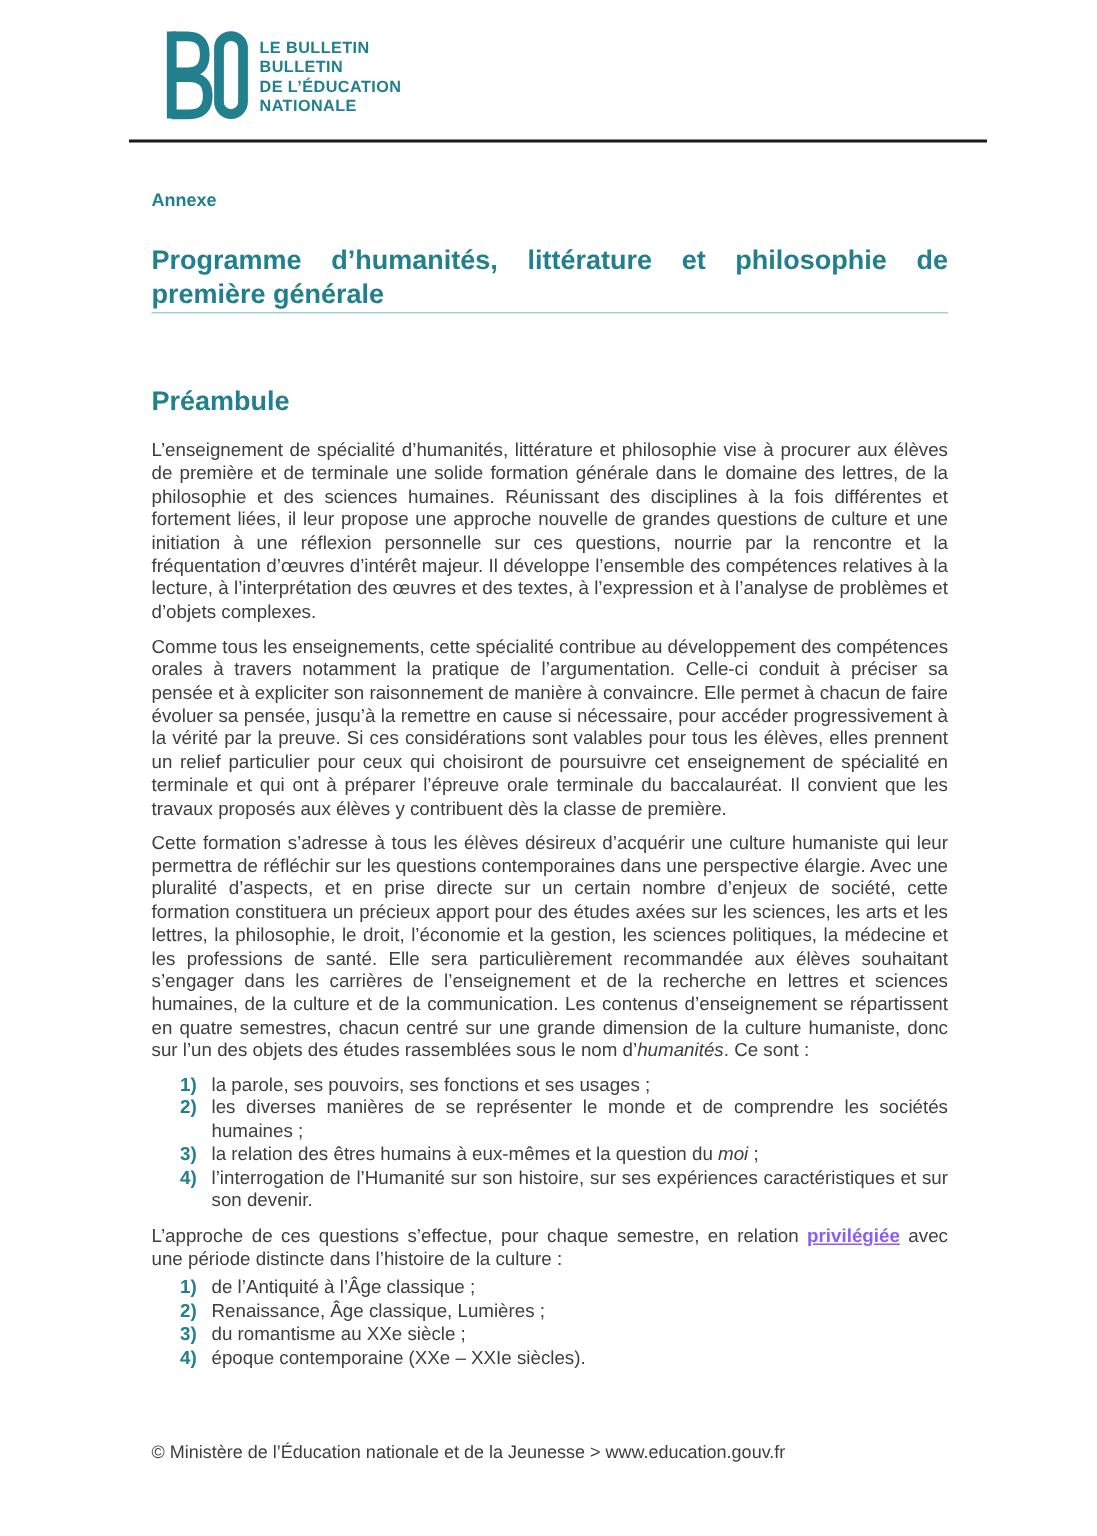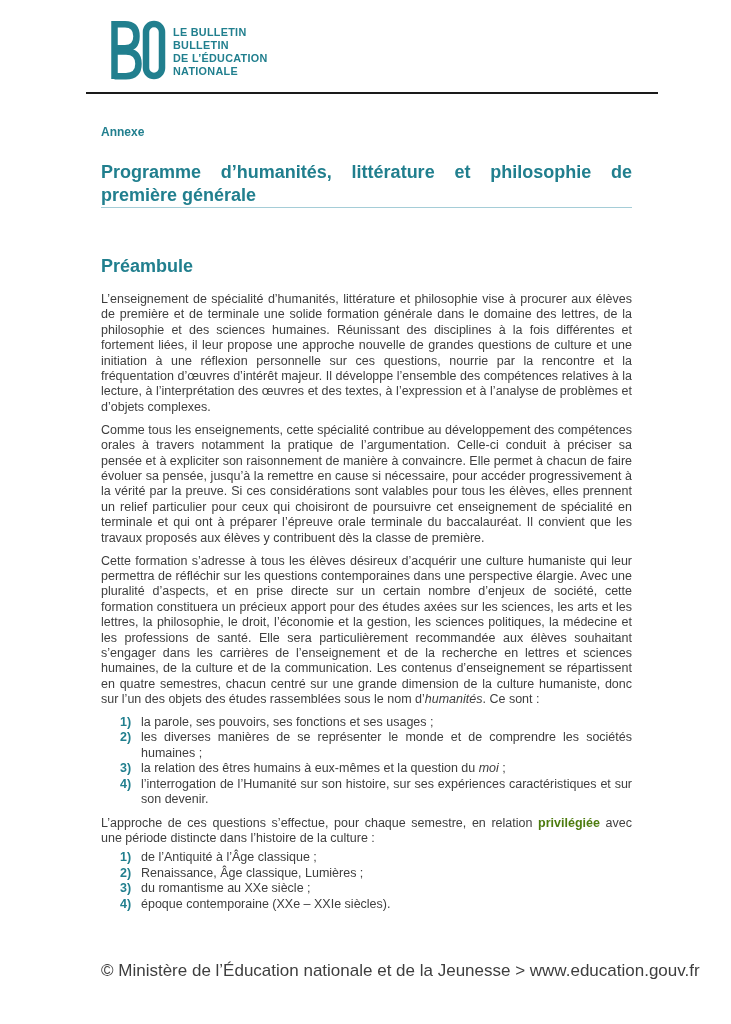--- a/index.html
+++ b/index.html
@@ -34,32 +34,32 @@
     border-bottom: 1px solid #a5cdd7;
   }
 
   .section-heading { margin: 48px 0 0 0; color: #217f8e; font-weight: bold; font-size: 18px; }
 
   .body-text { color: #3e3e3e; font-size: 12.5px; line-height: 15.4px; text-align: justify; }
   .body-text p { margin: 0 0 7.5px 0; }
   .body-text p.first { margin-top: 15px; }
   .body-text p.tight { margin-bottom: 4px; }
   .body-text em { font-style: italic; }
-  .body-text strong { font-weight: bold; color: #4d7c0f; }
+  .body-text strong { font-weight: bold; color: #8b5cf6; text-decoration: underline; }
 
   ol.num-list { list-style: none; margin: 0 0 8px 0; padding: 0; }
   ol.num-list li { position: relative; padding-left: 40px; margin: 0; }
   ol.num-list .num { position: absolute; left: 19px; color: #217f8e; font-weight: bold; }
 
   .footer {
     position: absolute;
     left: 88px;
     top: 961px;
     color: #3e3e3e;
-    font-size: 17px;
+    font-size: 12px;
     white-space: nowrap;
   }
 </style>
 </head>
 <body>
 
 <div class="page">
   <div class="content">
 
     <header class="logo-row">

